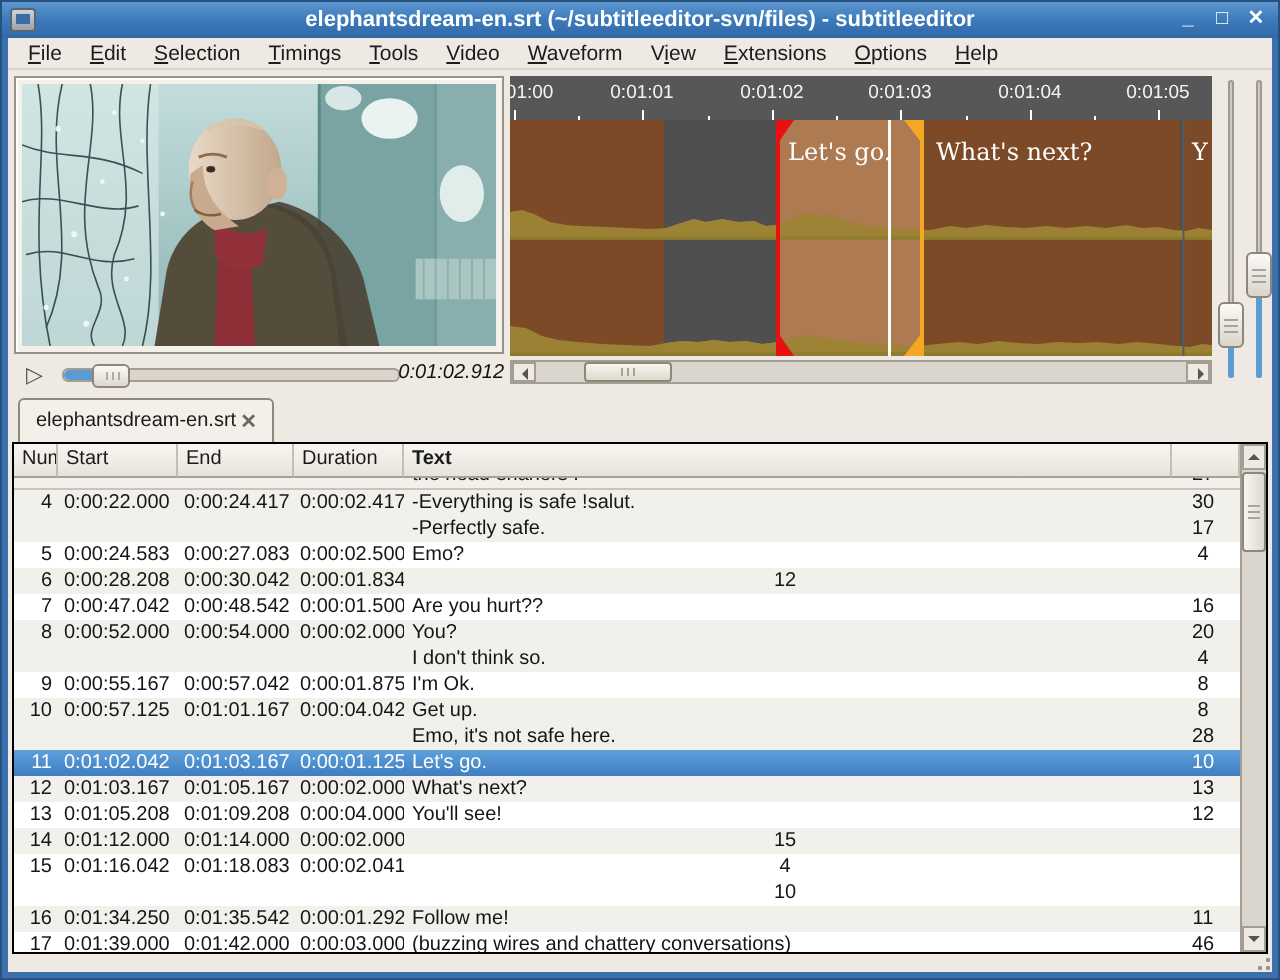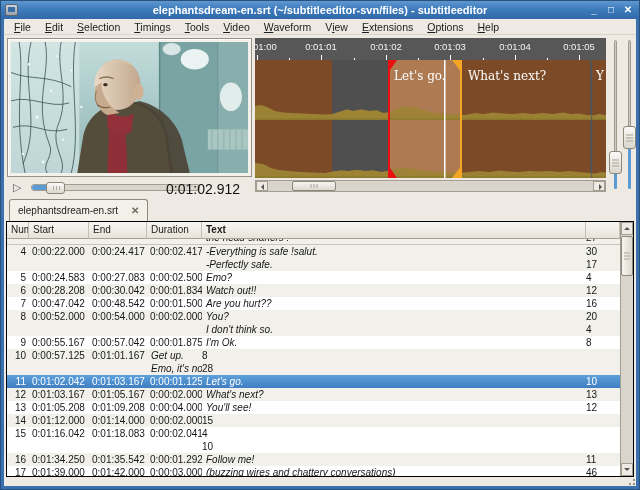--- a/index.html
+++ b/index.html
@@ -41,21 +41,21 @@
   
   .controls { position:absolute; left:3px; top:145px; width:245px; height:15px; }
   .play-btn { position:absolute; left:6px; top:1px; font-size:11px; color:#555; }
   .seek-track { position:absolute; left:24px; right:52px; top:4px; height:7px;
     background:#d9d5cc; border:1px solid #a49e92; border-radius:3px; }
   .seek-fill { position:absolute; left:0; top:0; bottom:0; width:17px; background:#5a9bd4; border-radius:3px 0 0 3px; }
   .seek-handle { position:absolute; left:14px; top:-3px; width:19px; height:12px;
     background:linear-gradient(#fbfaf7,#dcd8cf); border:1px solid #8d8779; border-radius:3px; }
   .seek-handle i { position:absolute; top:3px; bottom:3px; width:1px; background:#b1aca0; }
   .seek-handle i:nth-child(1){left:6px;} .seek-handle i:nth-child(2){left:9px;} .seek-handle i:nth-child(3){left:12px;}
-  .vtime { position:absolute; right:12px; top:1px; font-size:14px; color:#111; }
+  .vtime { position:absolute; right:0; top:1px; font-size:10px; color:#111;font-style:italic; }
   
   .wave { position:absolute; left:251px; top:3px; width:351px; height:155px; }
   .ruler { position:absolute; left:0; top:0; right:0; height:22px; background:#575757; overflow:hidden; }
   .rlabel { position:absolute; top:3px; font-size:9.5px; color:#f4f4f4; transform:translateX(-50%); white-space:nowrap; }
   .rlabel.first { transform:none; left:-10px; }
   .tick { position:absolute; bottom:0; width:1px; height:5px; background:#fff; }
   .tick.minor { height:2px; }
   .regions { position:absolute; left:0; top:22px; right:0; height:118px; background:#4f4f4f; overflow:hidden; }
   .reg { position:absolute; top:0; bottom:0; }
   .reg-label { position:absolute; top:9px; color:#fff; font-family:"DejaVu Serif", serif; font-size:12px; white-space:nowrap; }
@@ -74,42 +74,42 @@
   .vtrack { position:absolute; left:5px; top:2px; bottom:2px; width:3px; background:#cdc9c0; border:1px solid #a09a8e; border-radius:2px; }
   .vfill { position:absolute; left:5px; bottom:2px; width:3px; background:#5a9bd4; border-radius:2px; }
   .vhandle { position:absolute; left:0; width:13px; height:23px;
     background:linear-gradient(#fbfaf7,#d9d5cb); border:1px solid #8d8779; border-radius:3px; }
   .vhandle .hribs { position:absolute; left:2px; right:2px; top:50%; transform:translateY(-50%); }
   .vhandle .hribs i { display:block; height:1px; background:#aaa497; margin:2px 0; }
   
   .tabbar { position:absolute; left:0; right:0; top:163px; height:23px; }
   .tab { position:absolute; left:5px; bottom:0; height:22px;
     background:#f3f0ea; border:1px solid #8f897c; border-bottom:none; border-radius:3px 3px 0 0;
-    display:flex; align-items:center; gap:13px; padding:0 8px; font-size:10px; color:#1b1b1b; }
+    display:flex; align-items:center; gap:2px; padding:0 8px; font-size:10px; color:#1b1b1b; }
   .tab-close { color:#6e6960; font-size:10px; font-weight:bold; }
   
   .table-frame { position:absolute; left:2px; right:2px; top:186px; bottom:9px;
     background:#fff; border:1px solid #000000; }
   .thead { position:absolute; left:0; right:13px; top:0; height:17px; display:grid;
     grid-template-columns:22px 60px 58px 55px 1fr 34px; font-size:10px; color:#1b1b1b; }
   .th { background:linear-gradient(#f8f6f2,#e7e3db); border-right:1px solid #c4bfb4; border-bottom:1px solid #a8a294;
     line-height:16px; padding-left:4px; overflow:hidden; white-space:nowrap; }
   .th.b { font-weight:bold; }
   .tbody { position:absolute; left:0; right:13px; top:17px; bottom:0; overflow:hidden; font-size:10px; color:#161616; }
   .trow { display:grid; grid-template-columns:22px 60px 58px 55px 1fr 34px; background:#fff; }
   .trow.alt { background:#f1f0ea; }
   .trow.partial { height:6px; overflow:hidden; border-bottom:1px solid #c9c5bd; }
   .trow.partial > * { margin-top:-8px; }
   .trow.sel { background:linear-gradient(#5da0dc,#3f7ec1); color:#fff; }
   .trow > span { line-height:13px; white-space:nowrap; overflow:hidden; }
   .c-num { text-align:right; padding-right:3px; }
   .c-start,.c-end,.c-dur { padding-left:3px; }
-  .c-text { padding-left:4px;font-style:italic; }
+  .c-text { padding-left:4px; }
   .c-text span, .c-cnt span { display:block; line-height:13px; }
-  .c-cnt { text-align:left; padding-right:3px; }
+  .c-cnt { text-align:center; padding-right:3px; }
   
   .vscroll { position:absolute; right:0; top:0; bottom:0; width:13px; background:#d9d5cc; border-left:1px solid #a49e92; }
   .sbtn { position:absolute; left:0; right:0; height:13px; background:#eeeae3; border:1px solid #a49e92; }
   .sbtn.up { top:0; } .sbtn.down { bottom:0; }
   .vthumb { position:absolute; left:0; right:0; top:14px; height:40px;
     background:linear-gradient(90deg,#f7f5f0,#ddd9d0); border:1px solid #8d8779; border-radius:2px; }
   .vthumb .hribs { position:absolute; left:2px; right:2px; top:50%; transform:translateY(-50%); }
   .vthumb .hribs i { display:block; height:1px; background:#aaa497; margin:2px 0; }
   
   .statusbar { position:absolute; left:0; right:0; bottom:0; height:8px; }
@@ -375,23 +375,20 @@
             </span>
           <span class="c-cnt">
               <span>4</span>
             </span>
         </div>
         <div class="trow alt">
           <span class="c-num">6</span>
             <span class="c-start">0:00:28.208</span>
             <span class="c-end">0:00:30.042</span>
             <span class="c-dur">0:00:01.834</span>
-          <span class="c-text">
-              <span>Watch out!!</span>
-            </span>
           <span class="c-cnt">
               <span>12</span>
             </span>
         </div>
         <div class="trow">
           <span class="c-num">7</span>
             <span class="c-start">0:00:47.042</span>
             <span class="c-end">0:00:48.542</span>
             <span class="c-dur">0:00:01.500</span>
           <span class="c-text">
@@ -424,20 +421,21 @@
               <span>I'm Ok.</span>
             </span>
           <span class="c-cnt">
               <span>8</span>
             </span>
         </div>
         <div class="trow alt">
           <span class="c-num">10</span>
             <span class="c-start">0:00:57.125</span>
             <span class="c-end">0:01:01.167</span>
+            <span class="c-dur">0:00:04.042</span>
           <span class="c-text">
               <span>Get up.</span>
               <span>Emo, it's not safe here.</span>
             </span>
           <span class="c-cnt">
               <span>8</span>
               <span>28</span>
             </span>
         </div>
         <div class="trow sel">

